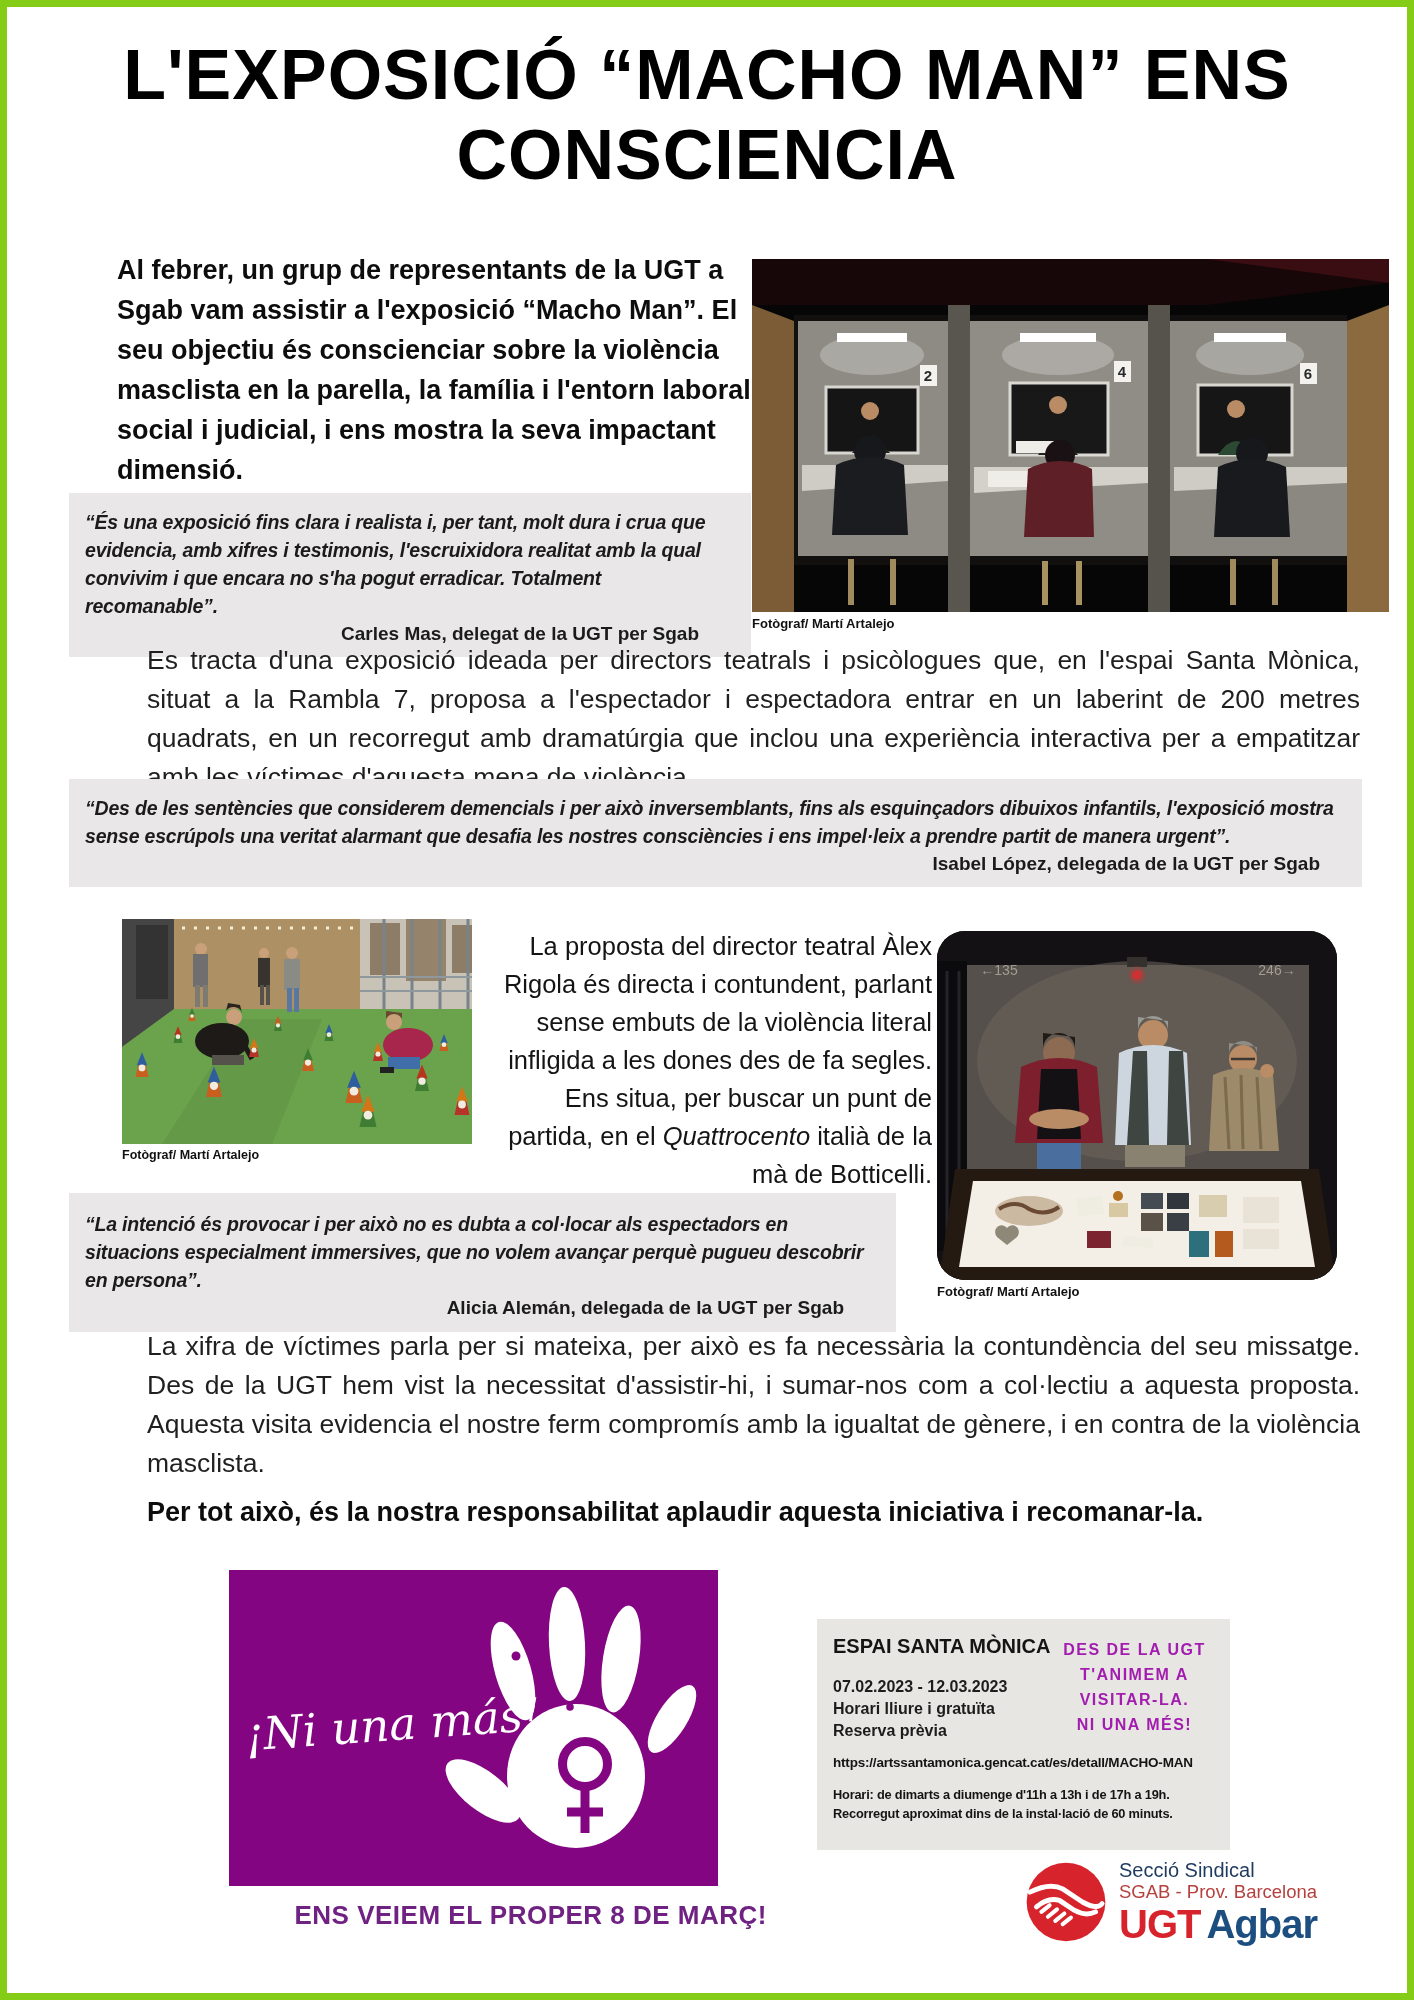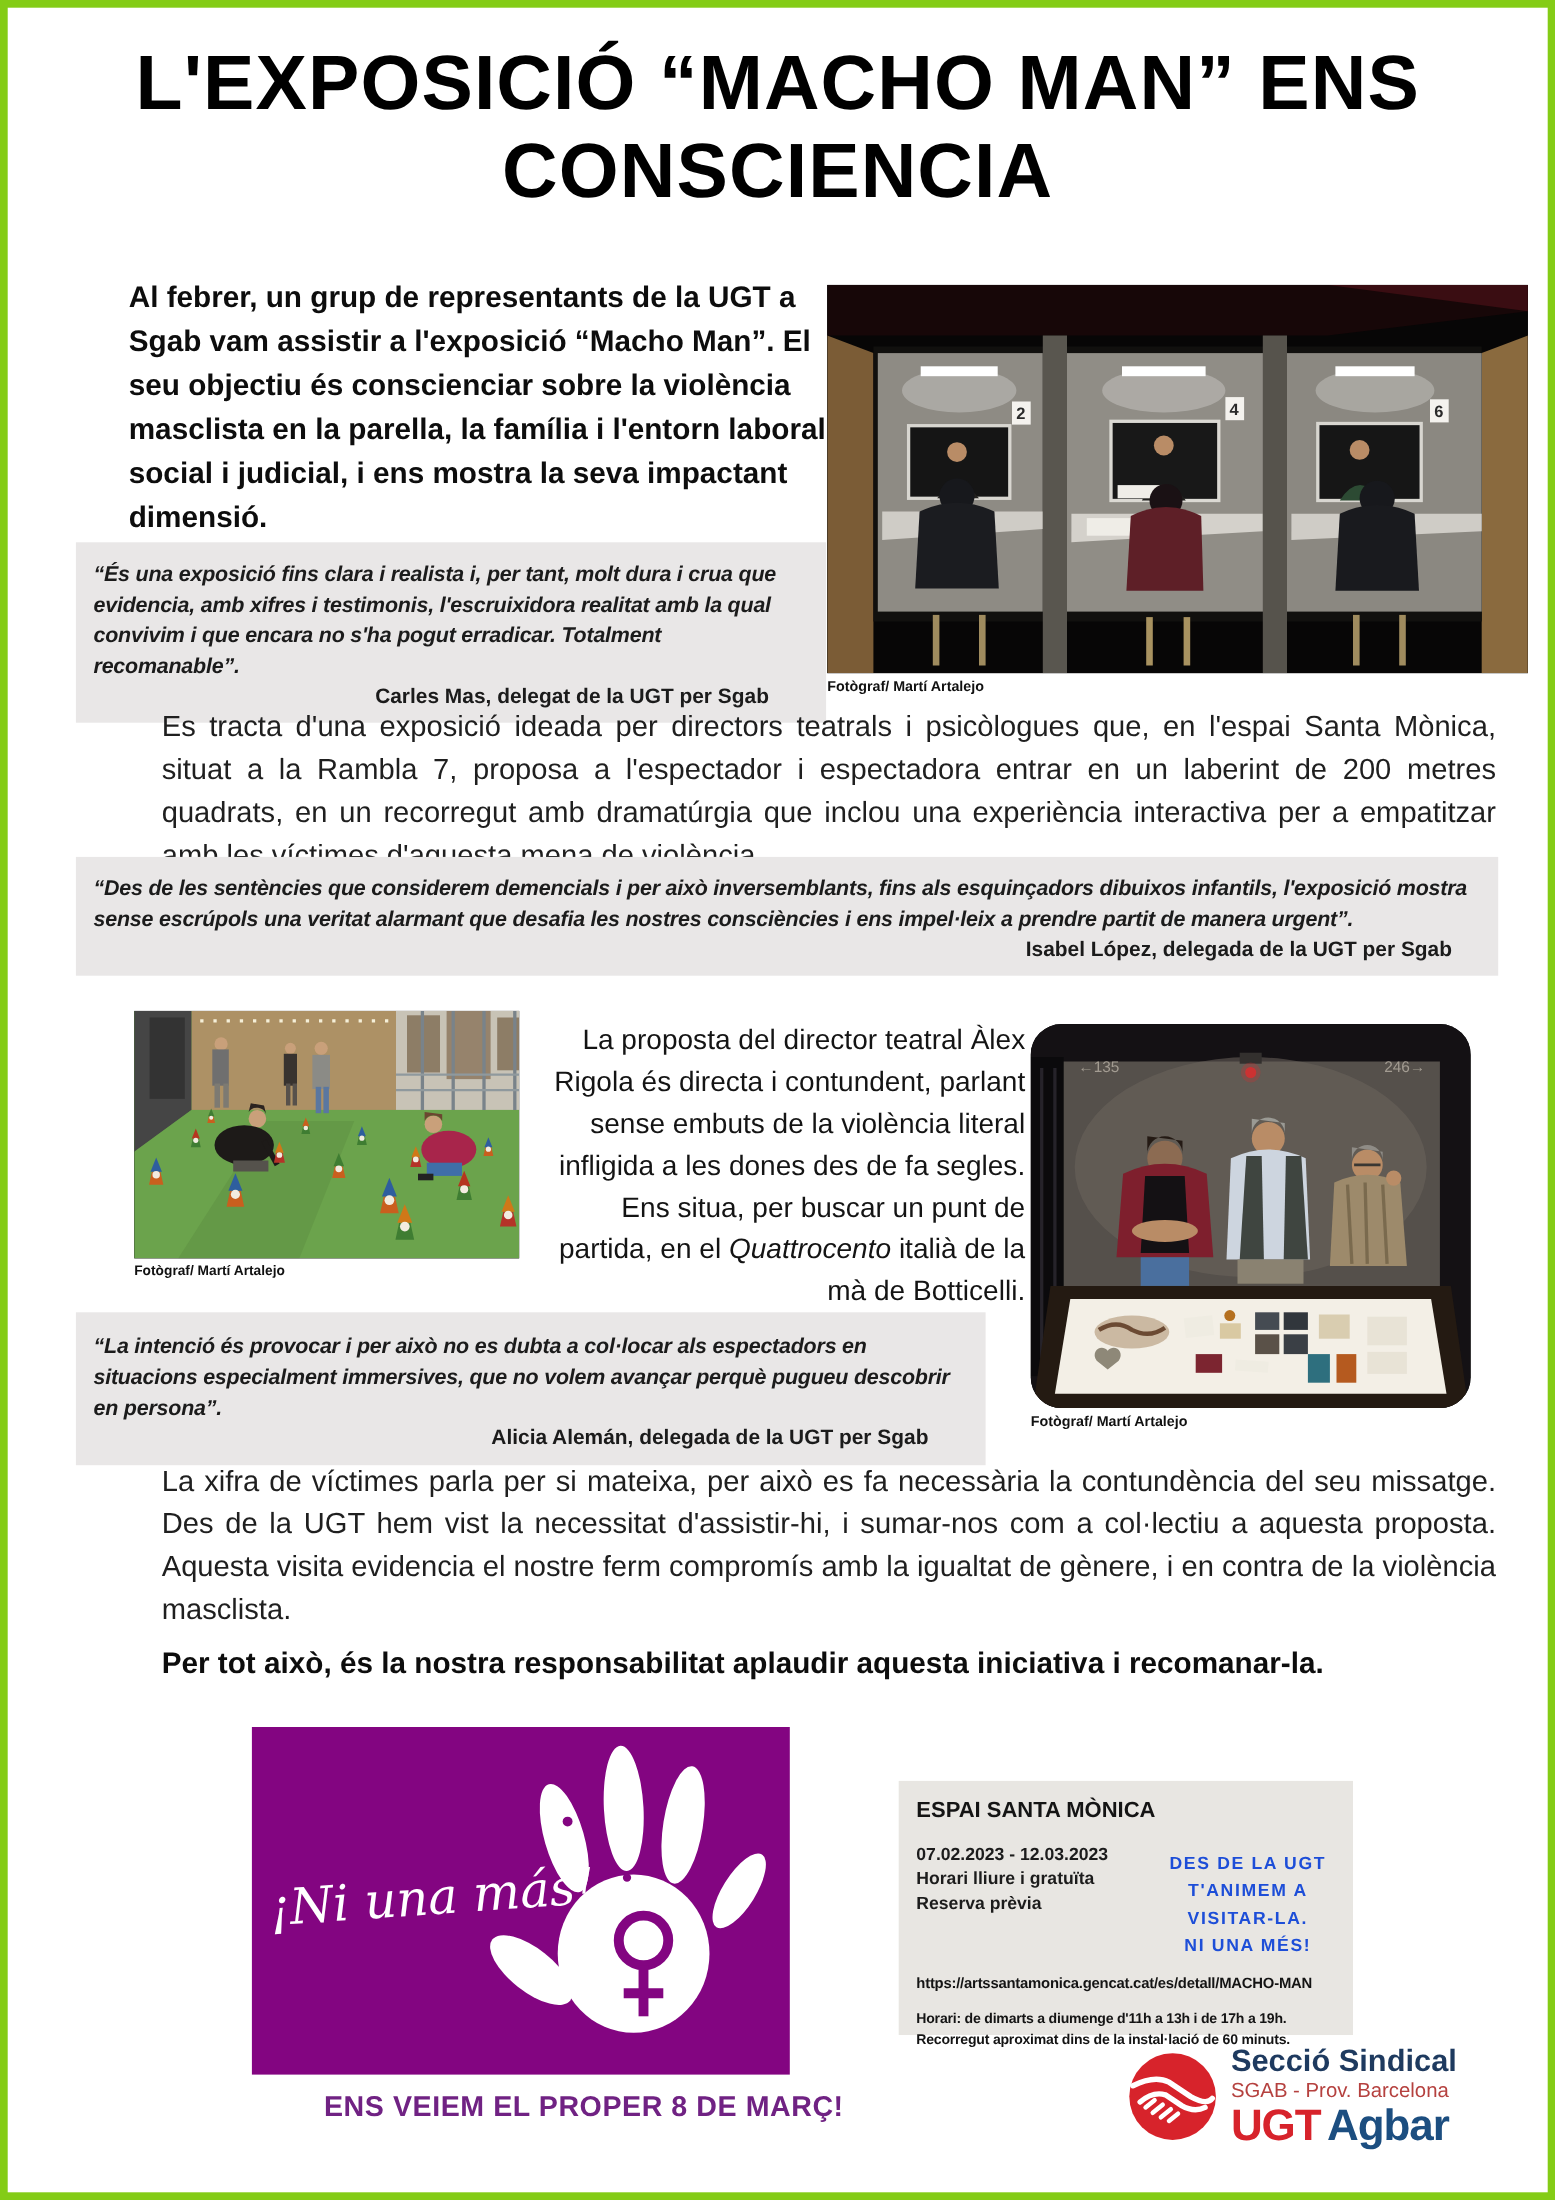--- a/index.html
+++ b/index.html
@@ -52,28 +52,28 @@
 
   .ens-veiem { left:200px; top:1893px; width:560px; text-align:right; font-weight:700;
                font-size:26px; color:#702283; letter-spacing:0.5px; }
 
   .infobox { left:810px; top:1612px; width:413px; height:231px; background:#e8e6e2; padding:16px 13px 12px 16px; }
   .infobox .toprow { display:flex; }
   .infobox .leftcol { width:57%; }
   .infobox .ib-title { font-size:20px; font-weight:700; color:#141414; }
   .infobox .ib-lines { margin-top:18px; font-size:16px; font-weight:700; color:#1c1c1c; line-height:22px; }
   .infobox .slogan { width:43%; text-align:center; padding-top:2px;
-      font-weight:700; font-size:16px; letter-spacing:1.5px; color:#1d4ed8; line-height:25px;margin-top:45px; }
+      font-weight:700; font-size:16px; letter-spacing:1.5px; color:#a21caf; line-height:25px; }
   .infobox .ib-url { margin-top:13px; font-size:13.5px; font-weight:700; color:#141414; letter-spacing:-0.2px; }
   .infobox .ib-horari { margin-top:15px; font-size:12.8px; font-weight:700; color:#141414; line-height:19px; letter-spacing:-0.2px; }
 
   .logo { left:1018px; top:1853px; width:372px; display:flex; align-items:center; }
   .logo .badge { width:82px; height:82px; flex:0 0 82px; }
   .logo .ltext { margin-left:12px; line-height:1; }
-  .logo .l1 { font-size:28px; font-weight:700; color:#1e3a5f; }
+  .logo .l1 { font-size:20px; font-weight:400; color:#1e3a5f; }
   .logo .l2 { font-size:18.5px; font-weight:400; color:#b5413f; margin-top:3px; }
   .logo .l3 { margin-top:2px; font-size:40px; }
   .logo .l3 .ugt { font-weight:800; color:#d7232b; letter-spacing:-1px; }
   .logo .l3 .agbar { font-weight:700; color:#1c4e80; margin-left:6px; letter-spacing:-1px; }
 </style>
 </head>
 <body>
 
 <div class="page">
 

